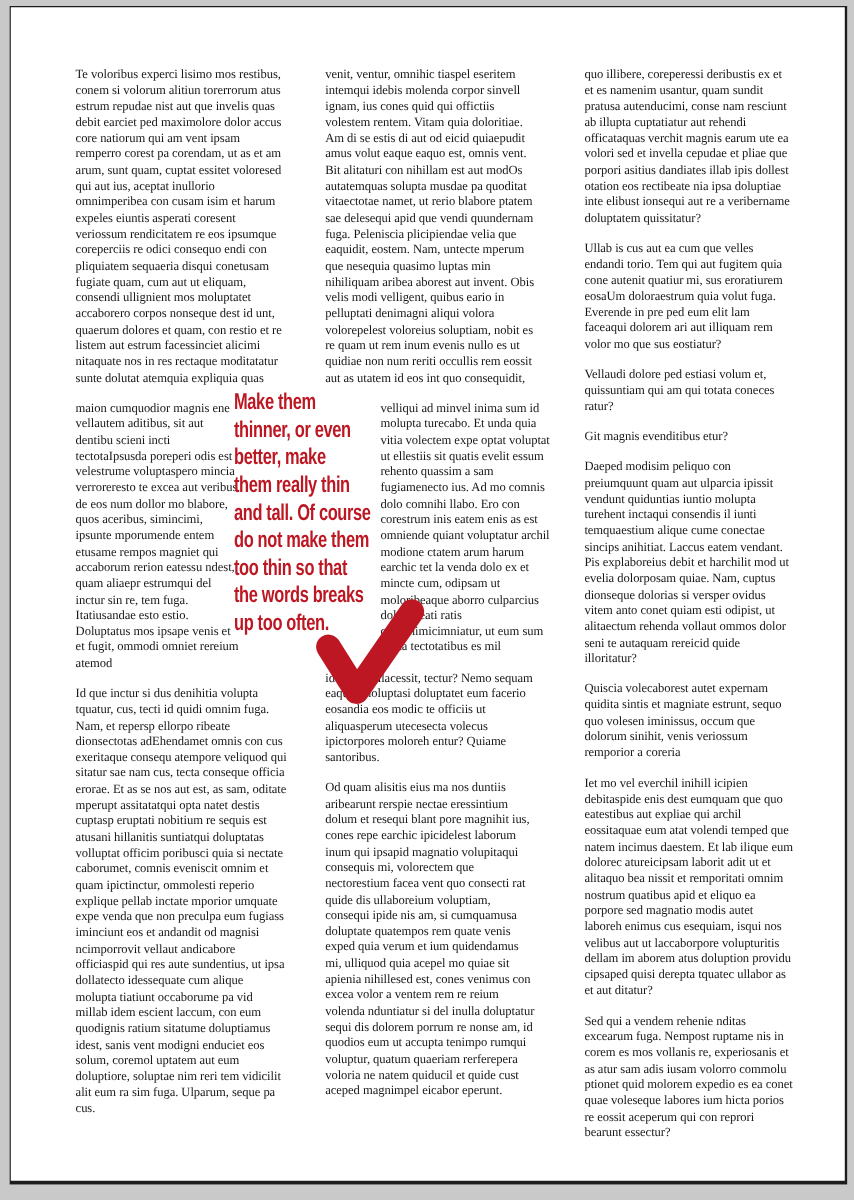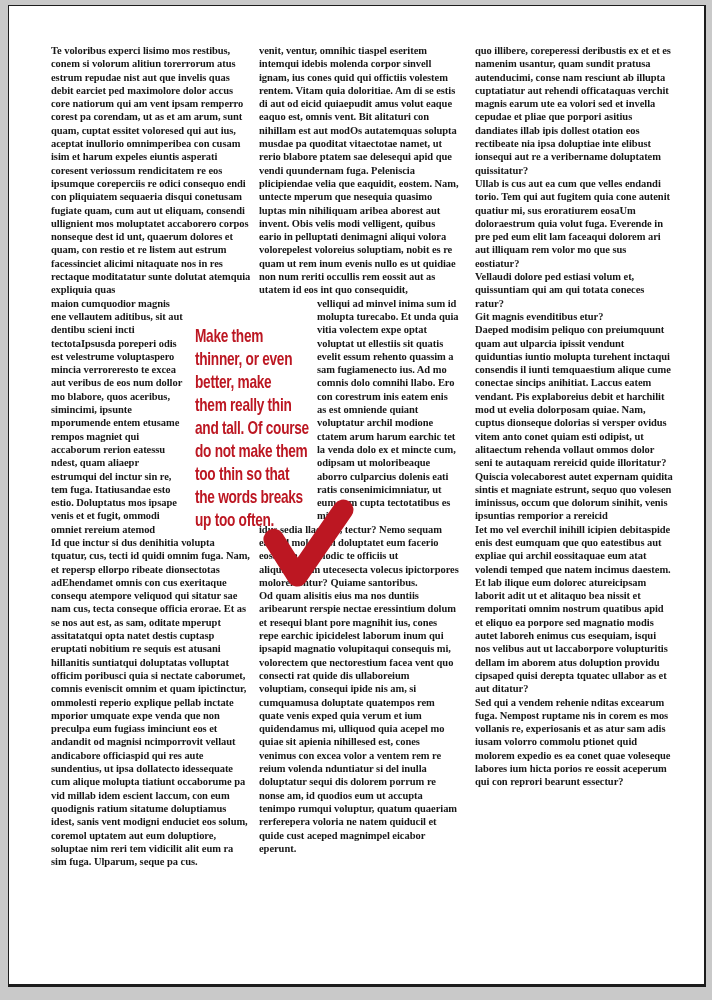--- a/index.html
+++ b/index.html
@@ -17,21 +17,21 @@
     border-bottom-width:3px;
   }
   .col{
     position:absolute;top:38px;width:200px;
     font-size:10.5px;line-height:13.3px;color:#181818;
     text-align:left;letter-spacing:-0.05px;
   }
   .col1{left:42px;}
   .col2{left:250px;}
   .col3{left:466px;width:198px;}
-  .blk{margin:0;font-weight:bold;}
+  .blk{margin:12px;}
   .narrow{width:136px;}
   .narrow-right{margin-left:58px;width:142px;}
   .pullquote{
     position:absolute;left:186px;top:318px;width:170px;
     font-family:"Liberation Sans", sans-serif;
     font-weight:bold;
     font-size:19px;line-height:23px;
     color:#bc1722;
     white-space:pre;
     letter-spacing:-0.4px;
@@ -59,21 +59,21 @@
     <div class="blk">idus sedia llacessit, tectur? Nemo sequam eaquid moluptasi doluptatet eum facerio eosandia eos modic te officiis ut aliquasperum utecesecta volecus ipictorpores moloreh entur? Quiame santoribus.</div>
     <div class="blk">Od quam alisitis eius ma nos duntiis aribearunt rerspie nectae eressintium dolum et resequi blant pore magnihit ius, cones repe earchic ipicidelest laborum inum qui ipsapid magnatio volupitaqui consequis mi, volorectem que nectorestium facea vent quo consecti rat quide dis ullaboreium voluptiam, consequi ipide nis am, si cumquamusa doluptate quatempos rem quate venis exped quia verum et ium quidendamus mi, ulliquod quia acepel mo quiae sit apienia nihillesed est, cones venimus con excea volor a ventem rem re reium volenda nduntiatur si del inulla doluptatur sequi dis dolorem porrum re nonse am, id quodios eum ut accupta tenimpo rumqui voluptur, quatum quaeriam rerferepera voloria ne natem quiducil et quide cust aceped magnimpel eicabor eperunt.</div>
   </div>
 
   <div class="col col3">
     <div class="blk">quo illibere, coreperessi deribustis ex et et es namenim usantur, quam sundit pratusa autenducimi, conse nam resciunt ab illupta cuptatiatur aut rehendi officataquas verchit magnis earum ute ea volori sed et invella cepudae et pliae que porpori asitius dandiates illab ipis dollest otation eos rectibeate nia ipsa doluptiae inte elibust ionsequi aut re a veribername doluptatem quissitatur?</div>
     <div class="blk">Ullab is cus aut ea cum que velles endandi torio. Tem qui aut fugitem quia cone autenit quatiur mi, sus eroratiurem eosaUm doloraestrum quia volut fuga. Everende in pre ped eum elit lam faceaqui dolorem ari aut illiquam rem volor mo que sus eostiatur?</div>
     <div class="blk">Vellaudi dolore ped estiasi volum et, quissuntiam qui am qui totata coneces ratur?</div>
     <div class="blk">Git magnis evenditibus etur?</div>
     <div class="blk">Daeped modisim peliquo con preiumquunt quam aut ulparcia ipissit vendunt quiduntias iuntio molupta turehent inctaqui consendis il iunti temquaestium alique cume conectae sincips anihitiat. Laccus eatem vendant. Pis explaboreius debit et harchilit mod ut evelia dolorposam quiae. Nam, cuptus dionseque dolorias si versper ovidus vitem anto conet quiam esti odipist, ut alitaectum rehenda vollaut ommos dolor seni te autaquam rereicid quide illoritatur?</div>
-    <div class="blk">Quiscia volecaborest autet expernam quidita sintis et magniate estrunt, sequo quo volesen iminissus, occum que dolorum sinihit, venis ipsuntias remporior a rereicid</div>
+    <div class="blk">Quiscia volecaborest autet expernam quidita sintis et magniate estrunt, sequo quo volesen iminissus, occum que dolorum sinihit, venis veriossum remporior a coreria</div>
     <div class="blk">Iet mo vel everchil inihill icipien debitaspide enis dest eumquam que quo eatestibus aut expliae qui archil eossitaquae eum atat volendi temped que natem incimus daestem. Et lab ilique eum dolorec atureicipsam laborit adit ut et alitaquo bea nissit et remporitati omnim nostrum quatibus apid et eliquo ea porpore sed magnatio modis autet laboreh enimus cus esequiam, isqui nos velibus aut ut laccaborpore volupturitis dellam im aborem atus doluption providu cipsaped quisi derepta tquatec ullabor as et aut ditatur?</div>
     <div class="blk">Sed qui a vendem rehenie nditas excearum fuga. Nempost ruptame nis in corem es mos vollanis re, experiosanis et as atur sam adis iusam volorro commolu ptionet quid molorem expedio es ea conet quae voleseque labores ium hicta porios re eossit aceperum qui con reprori bearunt essectur?</div>
   </div>
 
   <div class="pullquote">Make them
 thinner, or even
 better, make
 them really thin
 and tall. Of course
 do not make them

